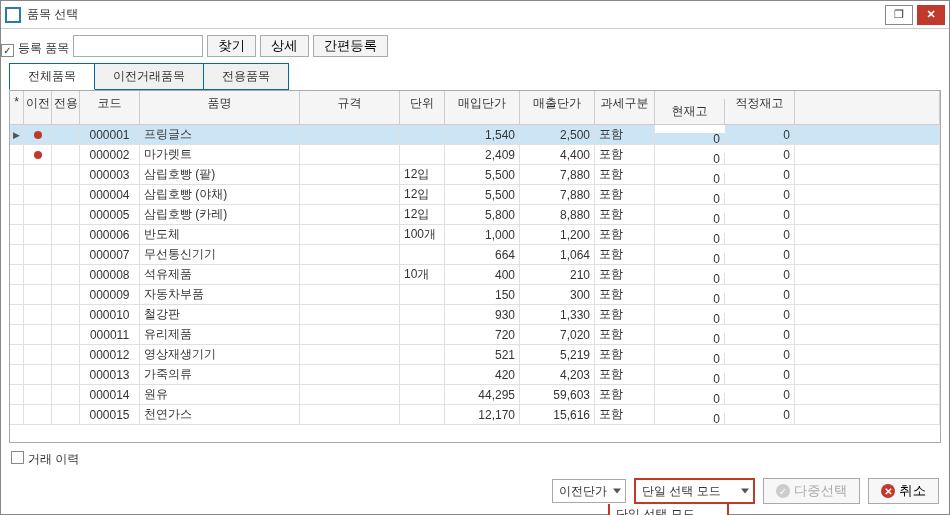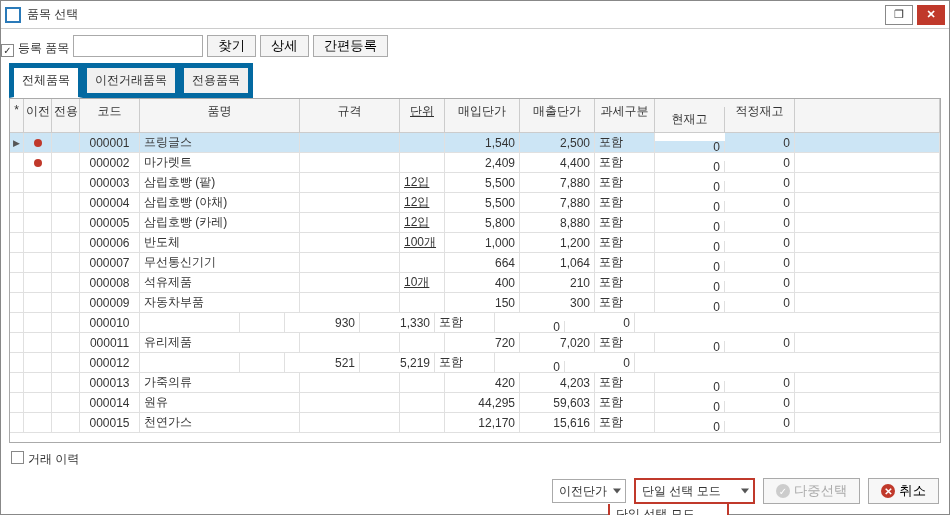--- a/index.html
+++ b/index.html
@@ -13,21 +13,21 @@
 .win-btn.max { border: 1px solid #888; }
 .win-btn.close { background: #c0392b; color: #fff; font-weight: bold; }
 
 .toolbar-row { padding: 6px 0; display: flex; align-items: flex-end; gap: 4px; }
 .chk { width: 13px; height: 13px; border: 1px solid #888; display: inline-flex; align-items: center; justify-content: center; font-size: 10px; background: #fff; }
 .chk.checked::after { content: "✓"; color: #333; font-size: 10px; line-height: 1; }
 .toolbar-input { width: 130px; height: 22px; border: 1px solid #aaa; padding: 0 4px; }
 .tbtn { height: 22px; padding: 0 10px; border: 1px solid #aaa; background: #f4f4f4; cursor: pointer; }
 
 .tabs { padding: 0 8px; display: flex; gap: 0; }
-.tab { padding: 4px 8px; border: 5px solid #0369a1; background: #f0f0f0; cursor: pointer; margin-right: -1px; }
+.tab { padding: 4px 18px; border: 1px solid #0369a1; background: #f0f0f0; cursor: pointer; margin-right: -1px; }
 .tab.active { background: #fff; border-bottom: 1px solid #fff; position: relative; z-index: 2; }
 
 .grid-wrap { flex: 1; margin: 0 8px 4px 8px; border: 1px solid #aaa; overflow: hidden; display: flex; flex-direction: column; }
 .grid-header { display: flex; background: #f5f5f5; border-bottom: 1px solid #ccc; }
 .gh-cell { border-right: 1px solid #ccc; padding: 4px 2px; text-align: center; overflow: hidden; white-space: nowrap; }
 .grid-body { flex: 1; overflow-y: auto; }
 .grid-row { display: flex; height: 20px; align-items: stretch; }
 .gd-cell { border-right: 1px solid #e0e0e0; border-bottom: 1px solid #e0e0e0; padding: 0 4px; display: flex; align-items: center; overflow: hidden; white-space: nowrap; }
 .grid-row.selected .gd-cell { background: #cce5f5; }
 .grid-row:not(.selected) .gd-cell { background: #fff; }
@@ -35,21 +35,21 @@
 .ctr { justify-content: center; }
 .row-indicator { font-size: 9px; color: #555; }
 .dot { width: 8px; height: 8px; border-radius: 50%; background: #c0392b; display: inline-block; }
 
 .c-mark { width: 14px; flex: 0 0 14px; }
 .c-prev { width: 28px; flex: 0 0 28px; }
 .c-excl { width: 28px; flex: 0 0 28px; }
 .c-code { width: 60px; flex: 0 0 60px; }
 .c-name { width: 160px; flex: 0 0 160px; }
 .c-spec { width: 100px; flex: 0 0 100px; }
-.c-unit { width: 45px; flex: 0 0 45px; text-decoration: underline; }
+.c-unit { width: 45px; flex: 0 0 45px; }
 .c-buy { width: 75px; flex: 0 0 75px; }
 .c-sell { width: 75px; flex: 0 0 75px; }
 .c-tax { width: 60px; flex: 0 0 60px; }
 .c-stock { width: 70px; flex: 0 0 70px; margin-top: 8px; }
 .c-proper{ width: 70px; flex: 0 0 70px; }
 .c-rest { flex: 1; }
 
 .footer1 { padding: 4px 10px; display: flex; align-items: flex-start; gap: 4px; }
 .footer2 { padding: 6px 10px 10px 10px; display: flex; align-items: center; justify-content: flex-end; gap: 8px; position: relative; }
 .select-box { height: 24px; border: 1px solid #aaa; padding: 0 18px 0 6px; background: #fff; position: relative; display: inline-flex; align-items: center; }
@@ -247,20 +247,21 @@
           <div class="gd-cell c-tax">포함</div>
           <div class="gd-cell c-stock num">0</div>
           <div class="gd-cell c-proper num">0</div>
           <div class="gd-cell c-rest"></div>
         </div>
         <div class="grid-row">
           <div class="gd-cell c-mark ctr"></div>
           <div class="gd-cell c-prev ctr"></div>
           <div class="gd-cell c-excl"></div>
           <div class="gd-cell c-code ctr">000010</div>
+          <div class="gd-cell c-name">철강판</div>
           <div class="gd-cell c-spec"></div>
           <div class="gd-cell c-unit"></div>
           <div class="gd-cell c-buy num">930</div>
           <div class="gd-cell c-sell num">1,330</div>
           <div class="gd-cell c-tax">포함</div>
           <div class="gd-cell c-stock num">0</div>
           <div class="gd-cell c-proper num">0</div>
           <div class="gd-cell c-rest"></div>
         </div>
         <div class="grid-row">
@@ -276,20 +277,21 @@
           <div class="gd-cell c-tax">포함</div>
           <div class="gd-cell c-stock num">0</div>
           <div class="gd-cell c-proper num">0</div>
           <div class="gd-cell c-rest"></div>
         </div>
         <div class="grid-row">
           <div class="gd-cell c-mark ctr"></div>
           <div class="gd-cell c-prev ctr"></div>
           <div class="gd-cell c-excl"></div>
           <div class="gd-cell c-code ctr">000012</div>
+          <div class="gd-cell c-name">영상재생기기</div>
           <div class="gd-cell c-spec"></div>
           <div class="gd-cell c-unit"></div>
           <div class="gd-cell c-buy num">521</div>
           <div class="gd-cell c-sell num">5,219</div>
           <div class="gd-cell c-tax">포함</div>
           <div class="gd-cell c-stock num">0</div>
           <div class="gd-cell c-proper num">0</div>
           <div class="gd-cell c-rest"></div>
         </div>
         <div class="grid-row">

